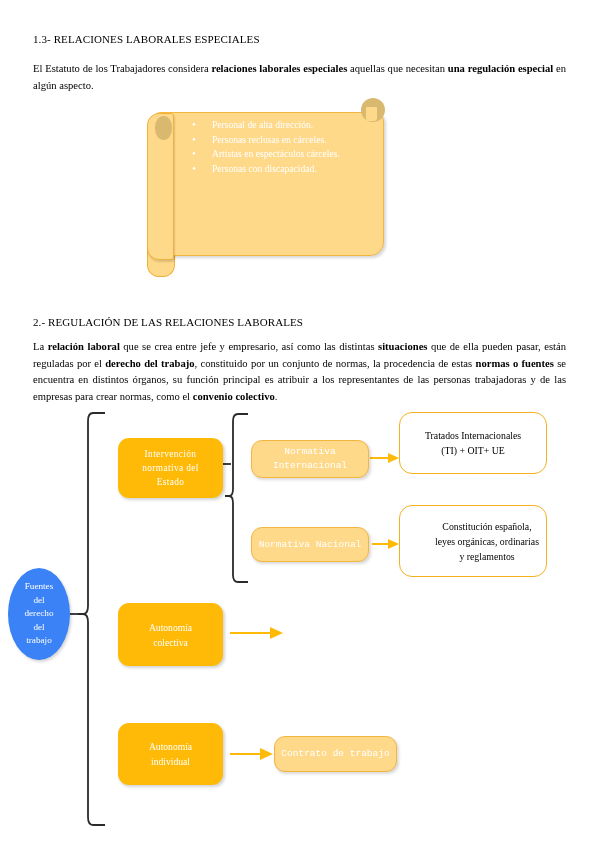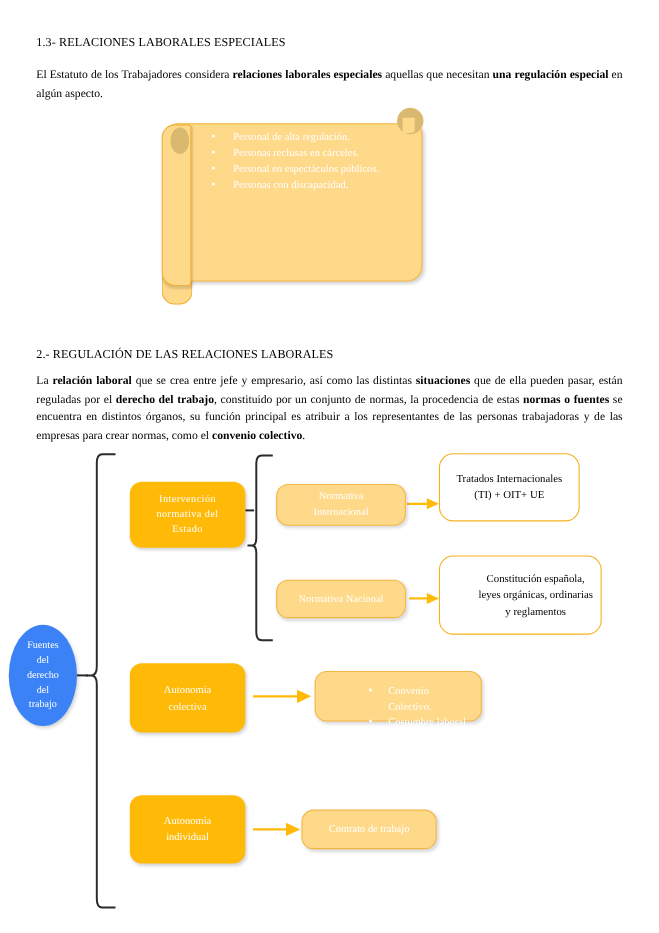--- a/index.html
+++ b/index.html
@@ -188,21 +188,21 @@
 
   
   .node-light {
     background: #FFD98A;
     color: #FFFFFF;
     border: 1px solid #F5B63F;
     border-radius: 11px;
     box-shadow: 1.5px 2px 3px rgba(0,0,0,.15);
   }
   .node-light .lbl {
-    font-family: Liberation Serif, serif;
+    font-family: Liberation Mono, monospace;
     font-size: 9.5px;
     line-height: 14px;
   }
 
   
   .node-white {
     background: #FFFFFF;
     color: #000000;
     border: 1.4px solid #F5B11E;
     border-radius: 13px;
@@ -266,23 +266,23 @@
 
 <div class="scroll-wrap">
   <div class="scroll-tail"></div>
   <div class="scroll-body"></div>
   <div class="scroll-curl-left"></div>
   <div class="scroll-knob-left"></div>
   <div class="scroll-curl-right"></div>
   <div class="scroll-curl-right-notch"></div>
 
   <ul class="scroll-list">
-      <li>Personal de alta regulación.</li>
+      <li>Personal de alta dirección.</li>
       <li>Personas reclusas en cárceles.</li>
-      <li>Personal en espectáculos públicos.</li>
+      <li>Artistas en espectáculos cárceles.</li>
       <li>Personas con discapacidad.</li>
     </ul>
 </div>
 
 <div class="diagram">
 
   <svg class="svg-layer" viewBox="0 0 599 443">
 
     <path d="M 105 8 L 93 8 Q 88 8 88 16 L 88 201 Q 88 209 83 209 L 78 209
              L 83 209 Q 88 209 88 217 L 88 412 Q 88 420 93 420 L 105 420" fill="none" stroke="#2B2B2B" stroke-width="1.8"></path>
@@ -332,32 +332,26 @@
   </div>
 
   <div class="node node-light" style="left:251px; top:35px; width:118px; height:38px;">
     <span class="lbl">Normativa<br>Internacional</span>
   </div>
 
   <div class="node node-light" style="left:251px; top:122px; width:118px; height:35px;">
     <span class="lbl">Normativa Nacional</span>
   </div>
 
-  <div class="node node-white" style="left:399px; top:7px; width:128px; height:62px;">
+  <div class="node node-white" style="left:399px; top:7px; width:148px; height:62px;">
     <span class="lbl">Tratados Internacionales<br>(TI) + OIT+ UE</span>
   </div>
 
   <div class="node node-white" style="left:399px; top:100px; width:148px; height:72px;padding-left:28px;">
     <span class="lbl">Constitución española,<br>leyes orgánicas, ordinarias<br>y reglamentos</span>
   </div>
 
-  <div class="node node-light node-bullets" style="left:286px; top:205px; width:152px; height:46px;">
-    <ul>
-        <li>Convenio Colectivo.</li>
-        <li>Costumbre laboral</li>
-      </ul>
-  </div>
 
   <div class="node node-light" style="left:274px; top:331px; width:123px; height:36px;">
     <span class="lbl">Contrato de trabajo</span>
   </div>
 
 </div>
 
 </body></html>

